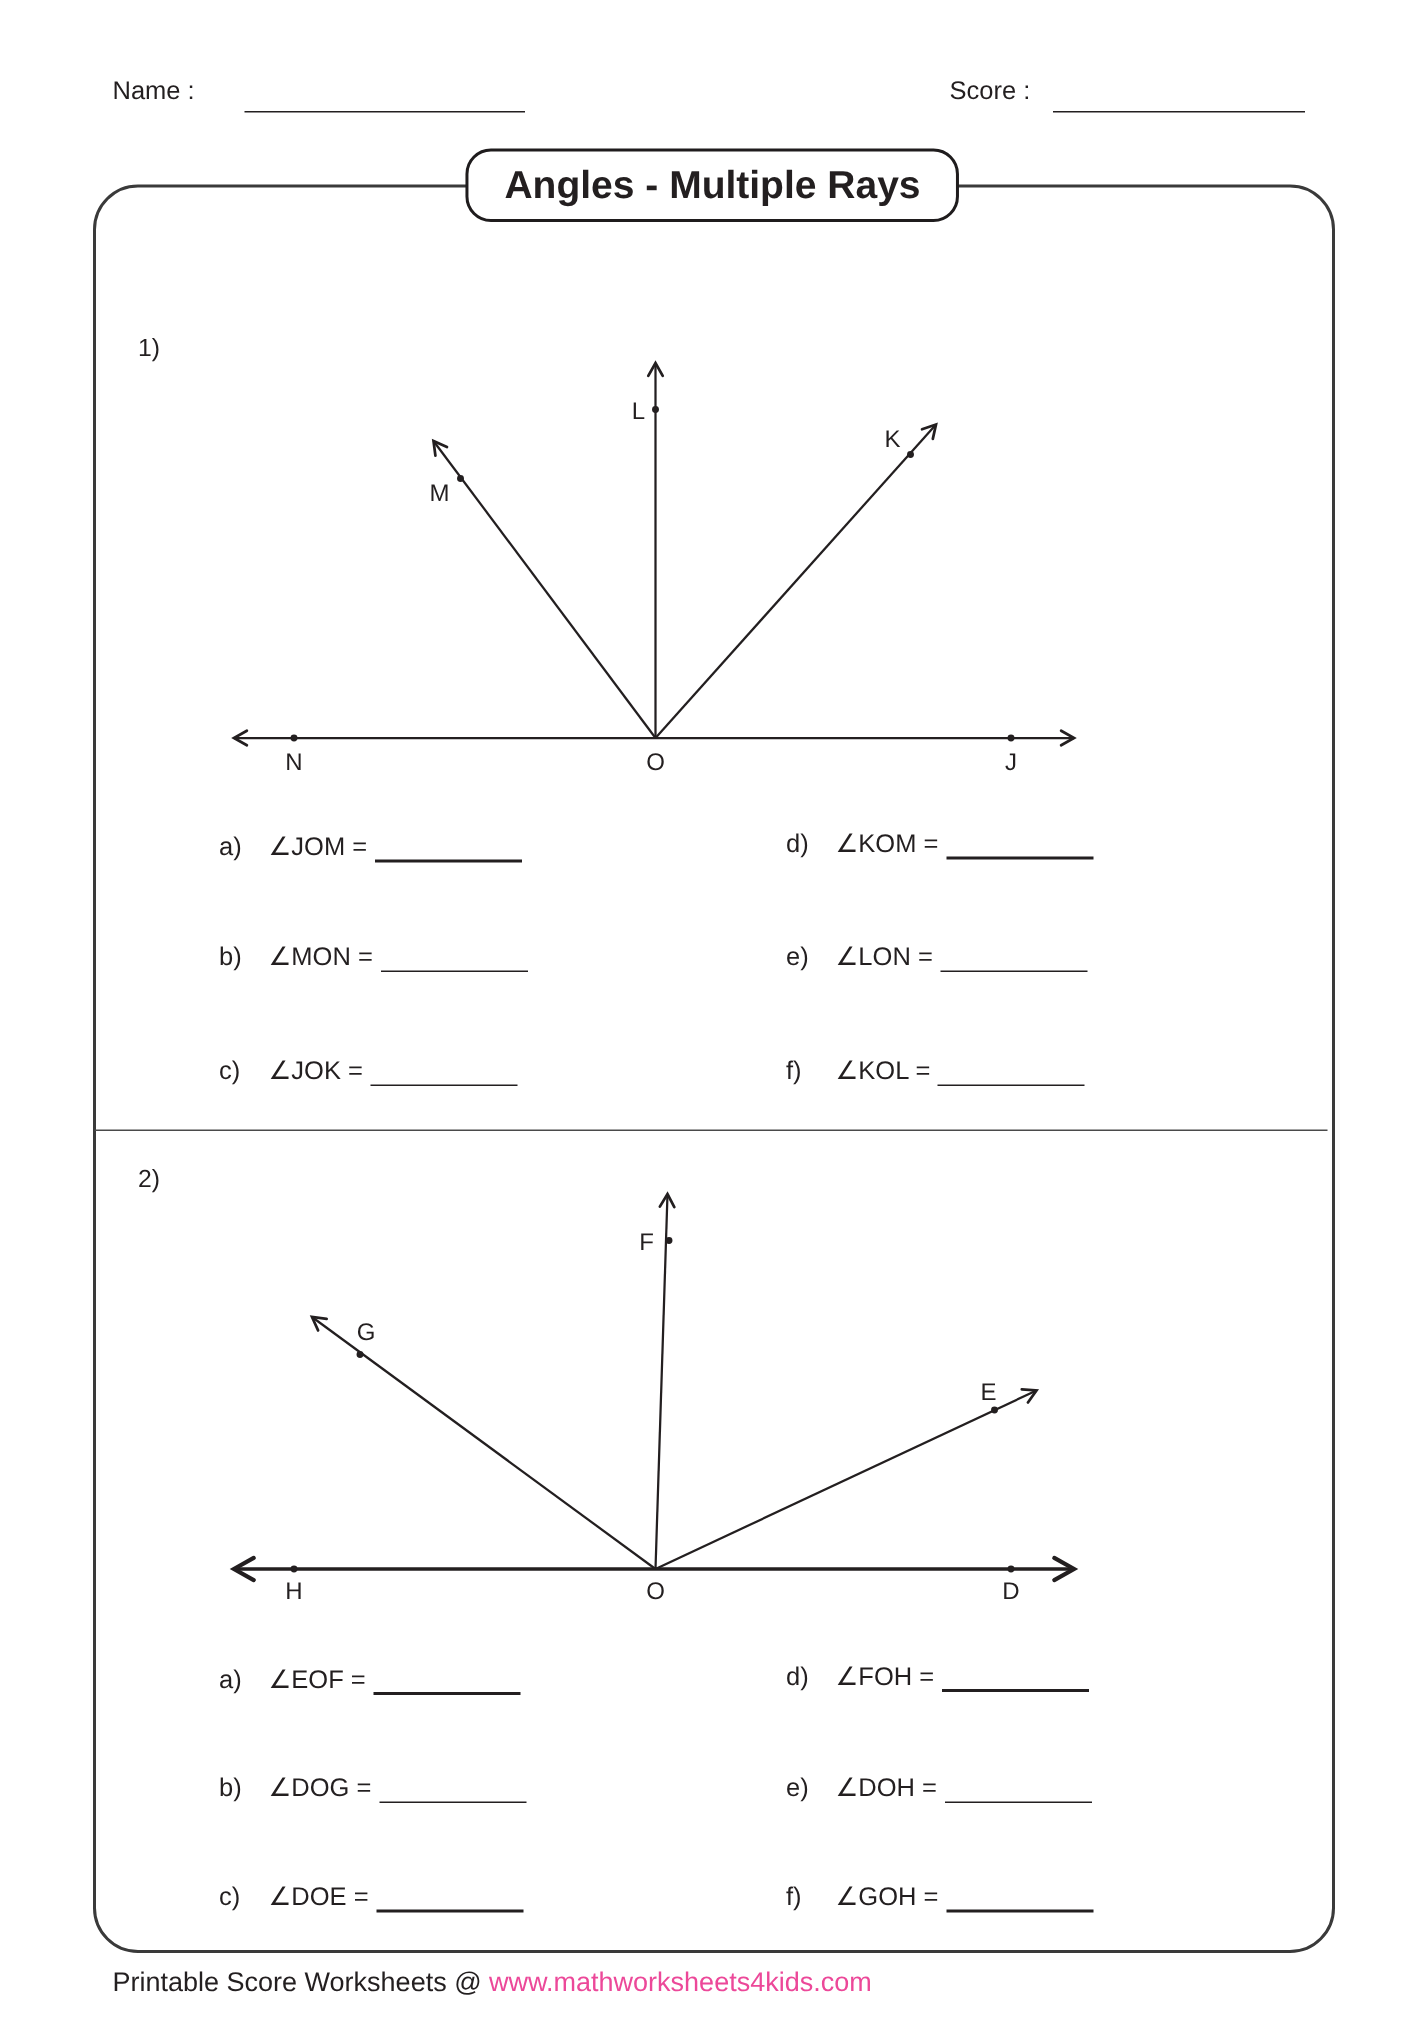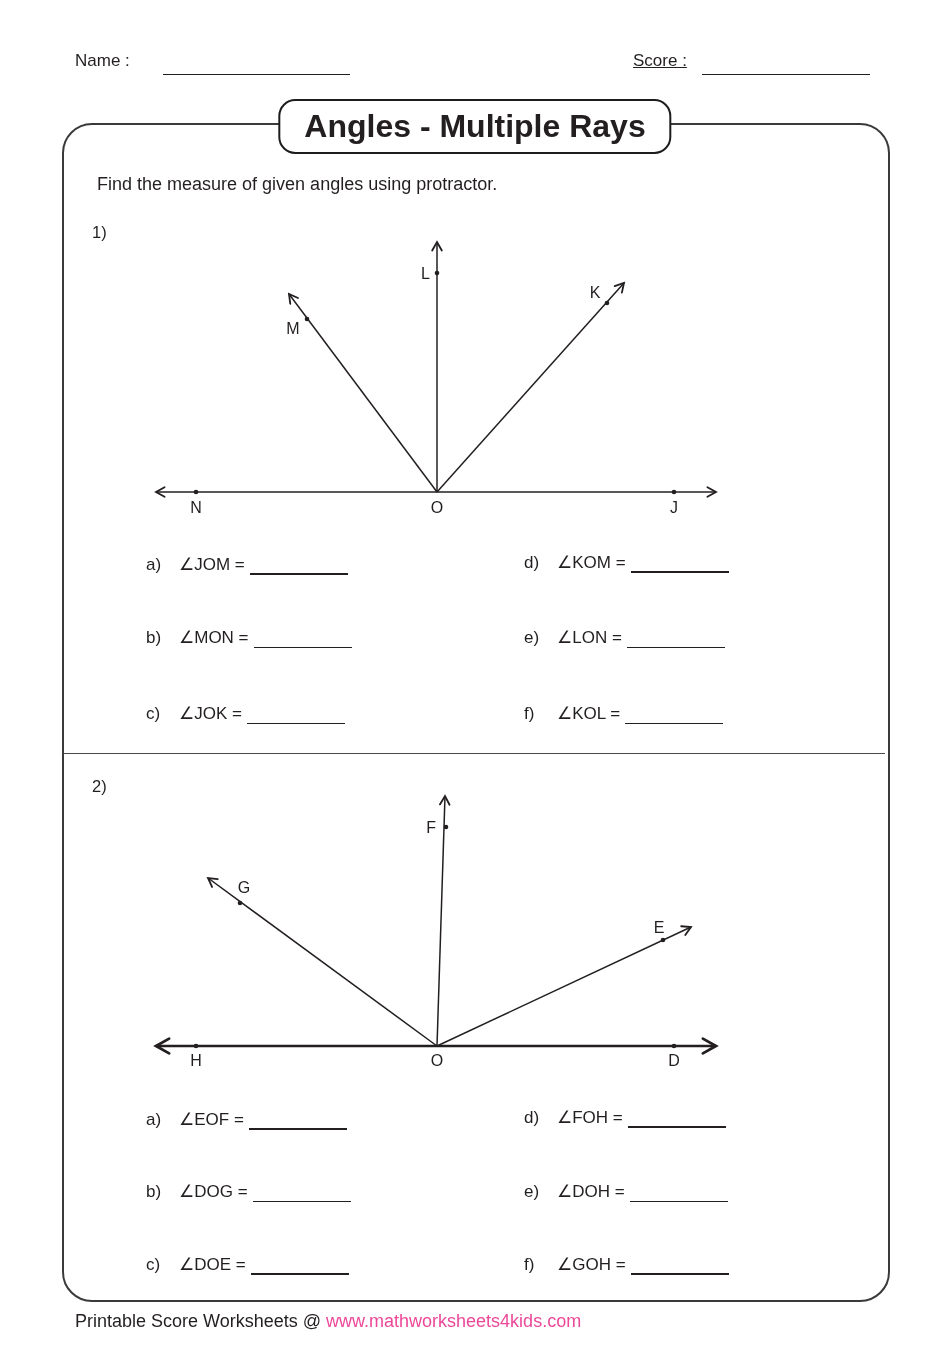--- a/index.html
+++ b/index.html
@@ -4,30 +4,30 @@
 <style>
   html,body { margin:0; padding:0; background:#fff; }
   .page {
     position:relative; width:950px; height:1345px; background:#fff;
     font-family:"Liberation Sans", "DejaVu Sans", sans-serif; color:#231f20;
     overflow:hidden;
   }
   
   .hdr-label { position:absolute; top:51px; font-size:17px; }
   .name-label { left:75px; }
-  .score-label { left:633px;text-decoration:underline; }
+  .score-label { left:633px; }
   .hdr-line { position:absolute; top:58px; height:16px; border-bottom:1.6px solid #231f20; }
   .name-line { left:163px; width:187px; }
   .score-line { left:702px; width:168px; }
 
   
   .title-pill {
     position:absolute; top:99px; left:475px; transform:translateX(-50%);
     background:#fff; border:2.5px solid #1f1c1d; border-radius:17px;
-    padding:7px 24px; font-size:32px; font-weight:bold; z-index:2; white-space:nowrap;
+    padding:7px 24px; font-size:26px; font-weight:bold; z-index:2; white-space:nowrap;
   }
 
   
   .main-box {
     position:absolute; left:62px; top:123px; width:824px; height:1175px;
     border:2px solid #3a3a3a; border-radius:30px; background:#fff; z-index:1;
   }
   .divider { position:absolute; left:63px; top:753px; width:822px; height:0;
     border-top:1.3px solid #4a4a4a; z-index:1; }
 
@@ -61,21 +61,20 @@
   <span class="hdr-label name-label">Name :</span>
   <span class="hdr-line name-line"></span>
   <span class="hdr-label score-label">Score :</span>
   <span class="hdr-line score-line"></span>
 
   <div class="title-pill">Angles - Multiple Rays</div>
 
   <div class="main-box"></div>
   <div class="divider"></div>
 
-  <div class="instruction">Find the measure of given angles using protractor.</div>
 
   <div class="prob-num prob-1">1)</div>
   <div class="prob-num prob-2">2)</div>
 
   <svg width="0" height="0" style="position:absolute">
     <defs>
       <marker id="arr" viewBox="0 0 14 14" refX="11" refY="7" markerWidth="10" markerHeight="10" orient="auto-start-reverse">
         <path d="M3,2.5 L11,7 L3,11.5" fill="none" stroke="#231f20" stroke-width="1.7" stroke-linecap="round"></path>
       </marker>
     </defs>

